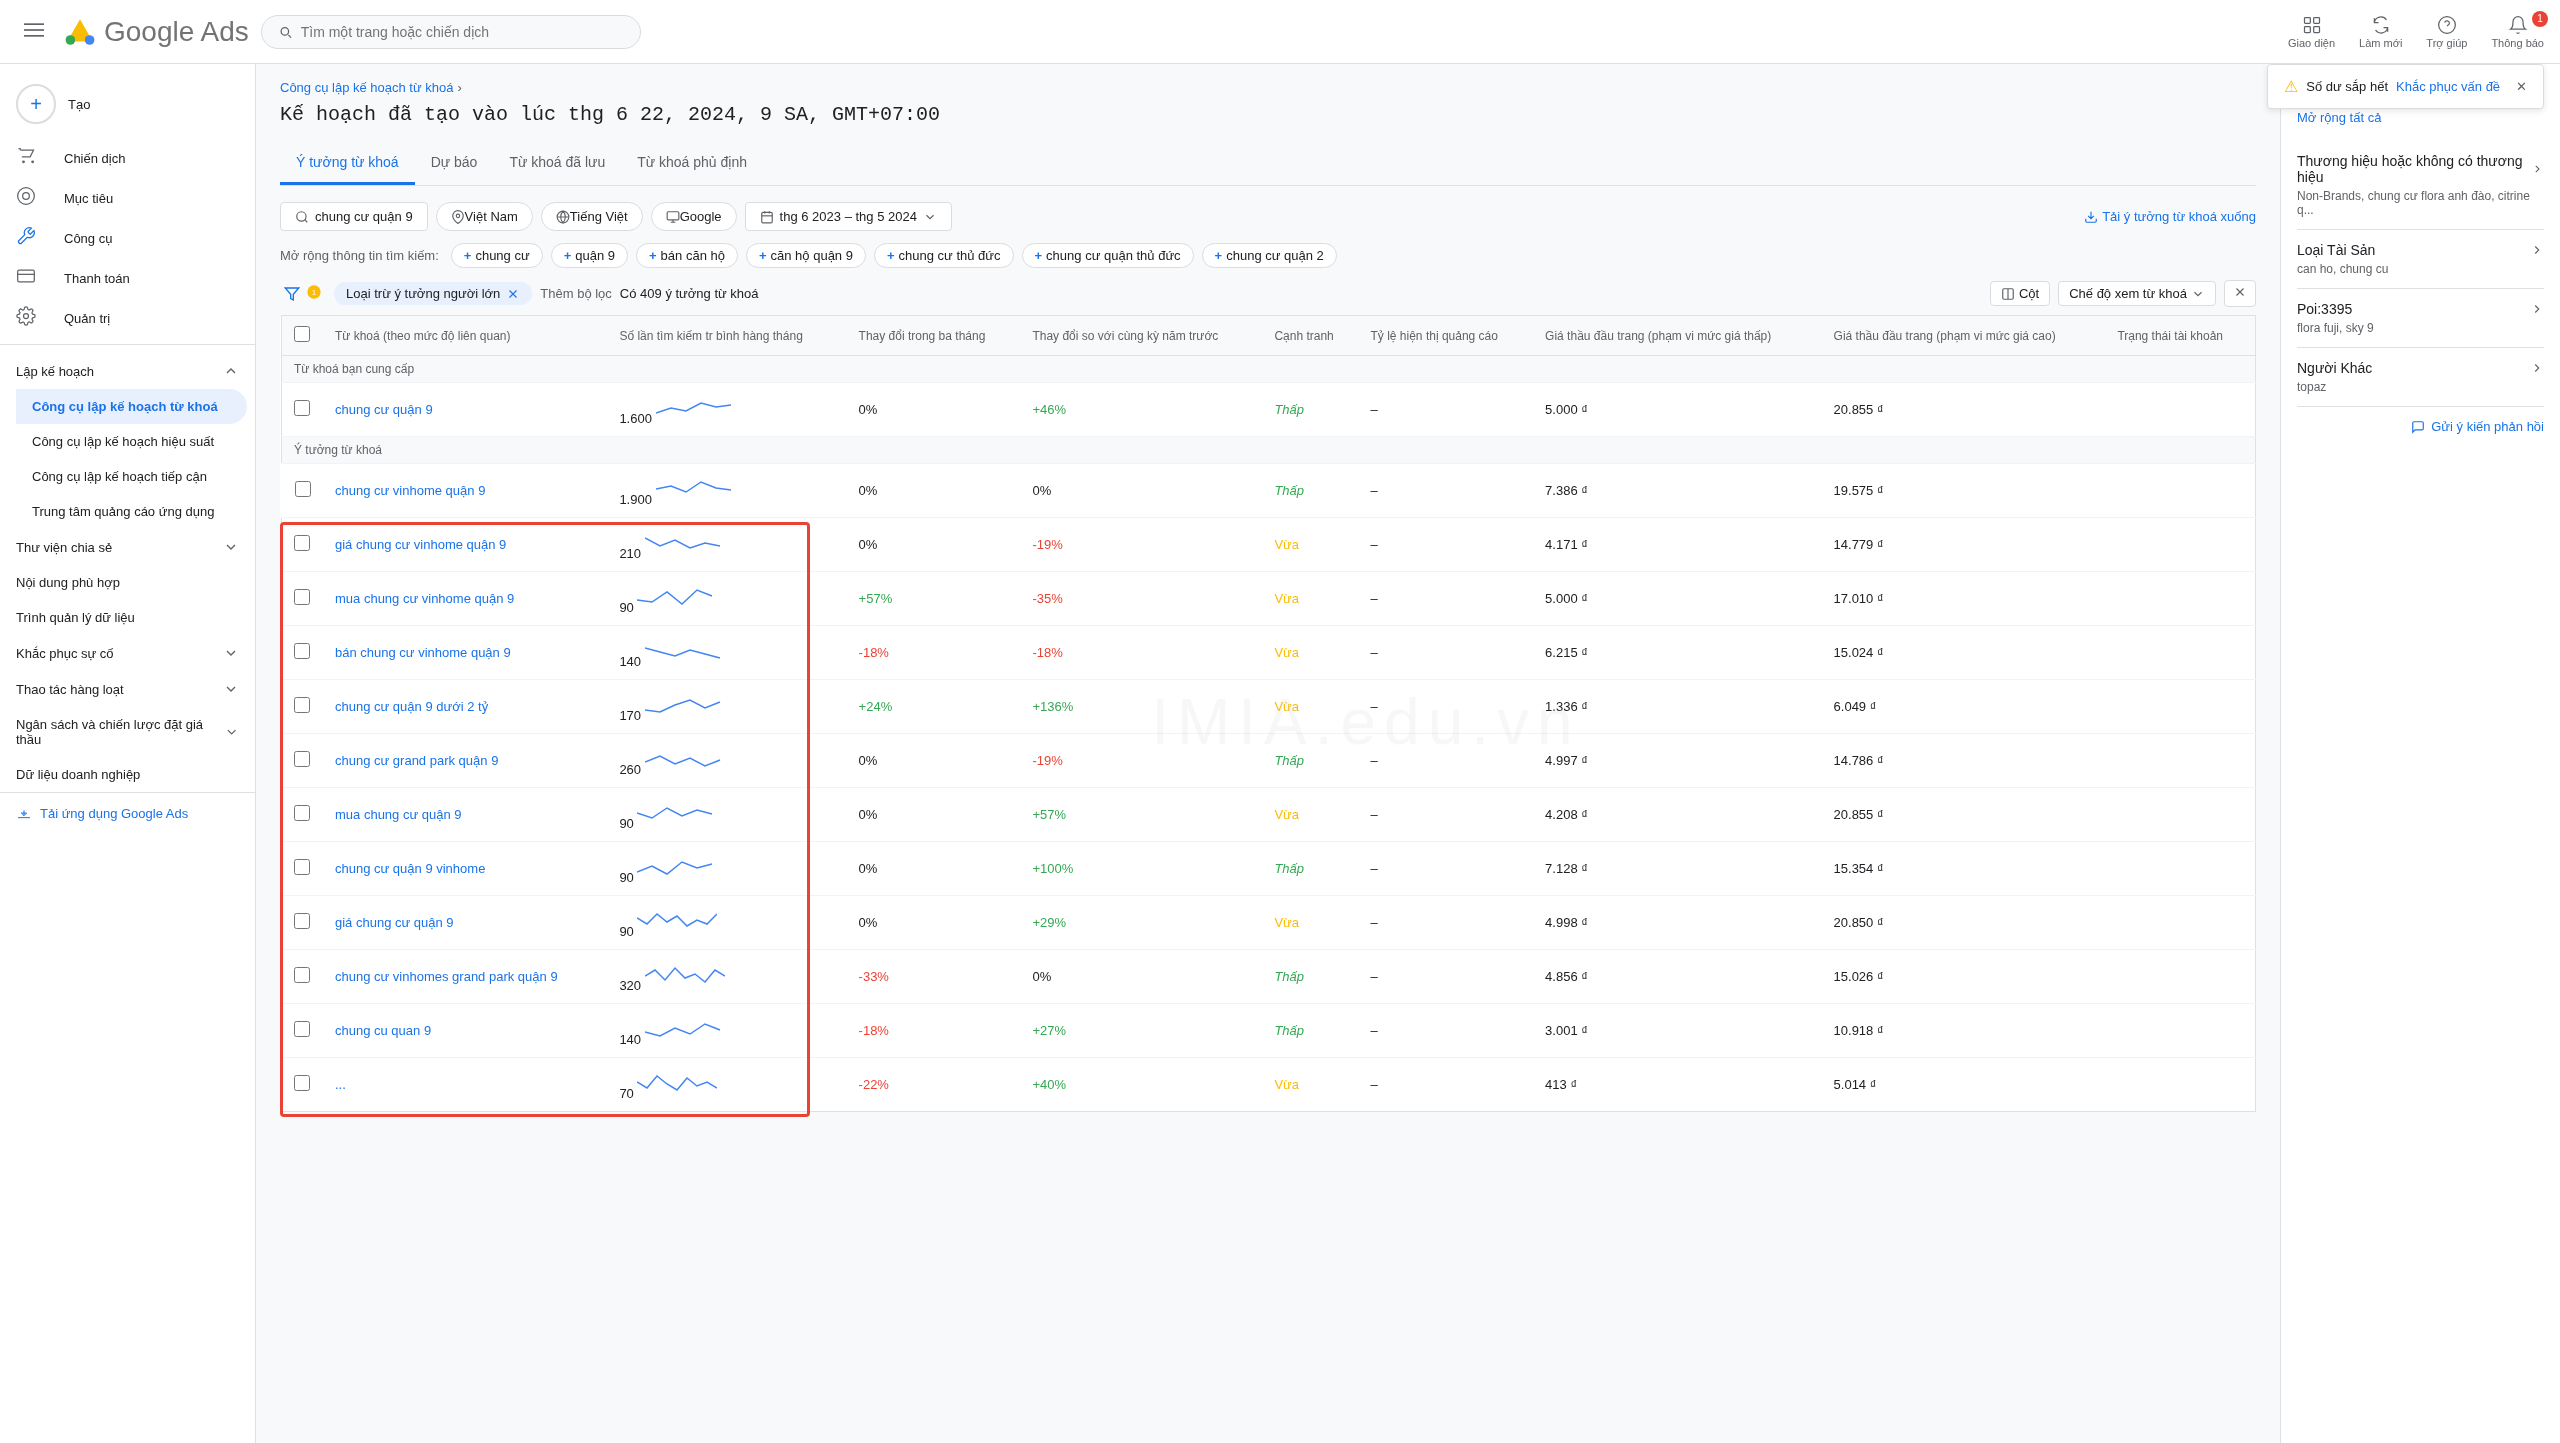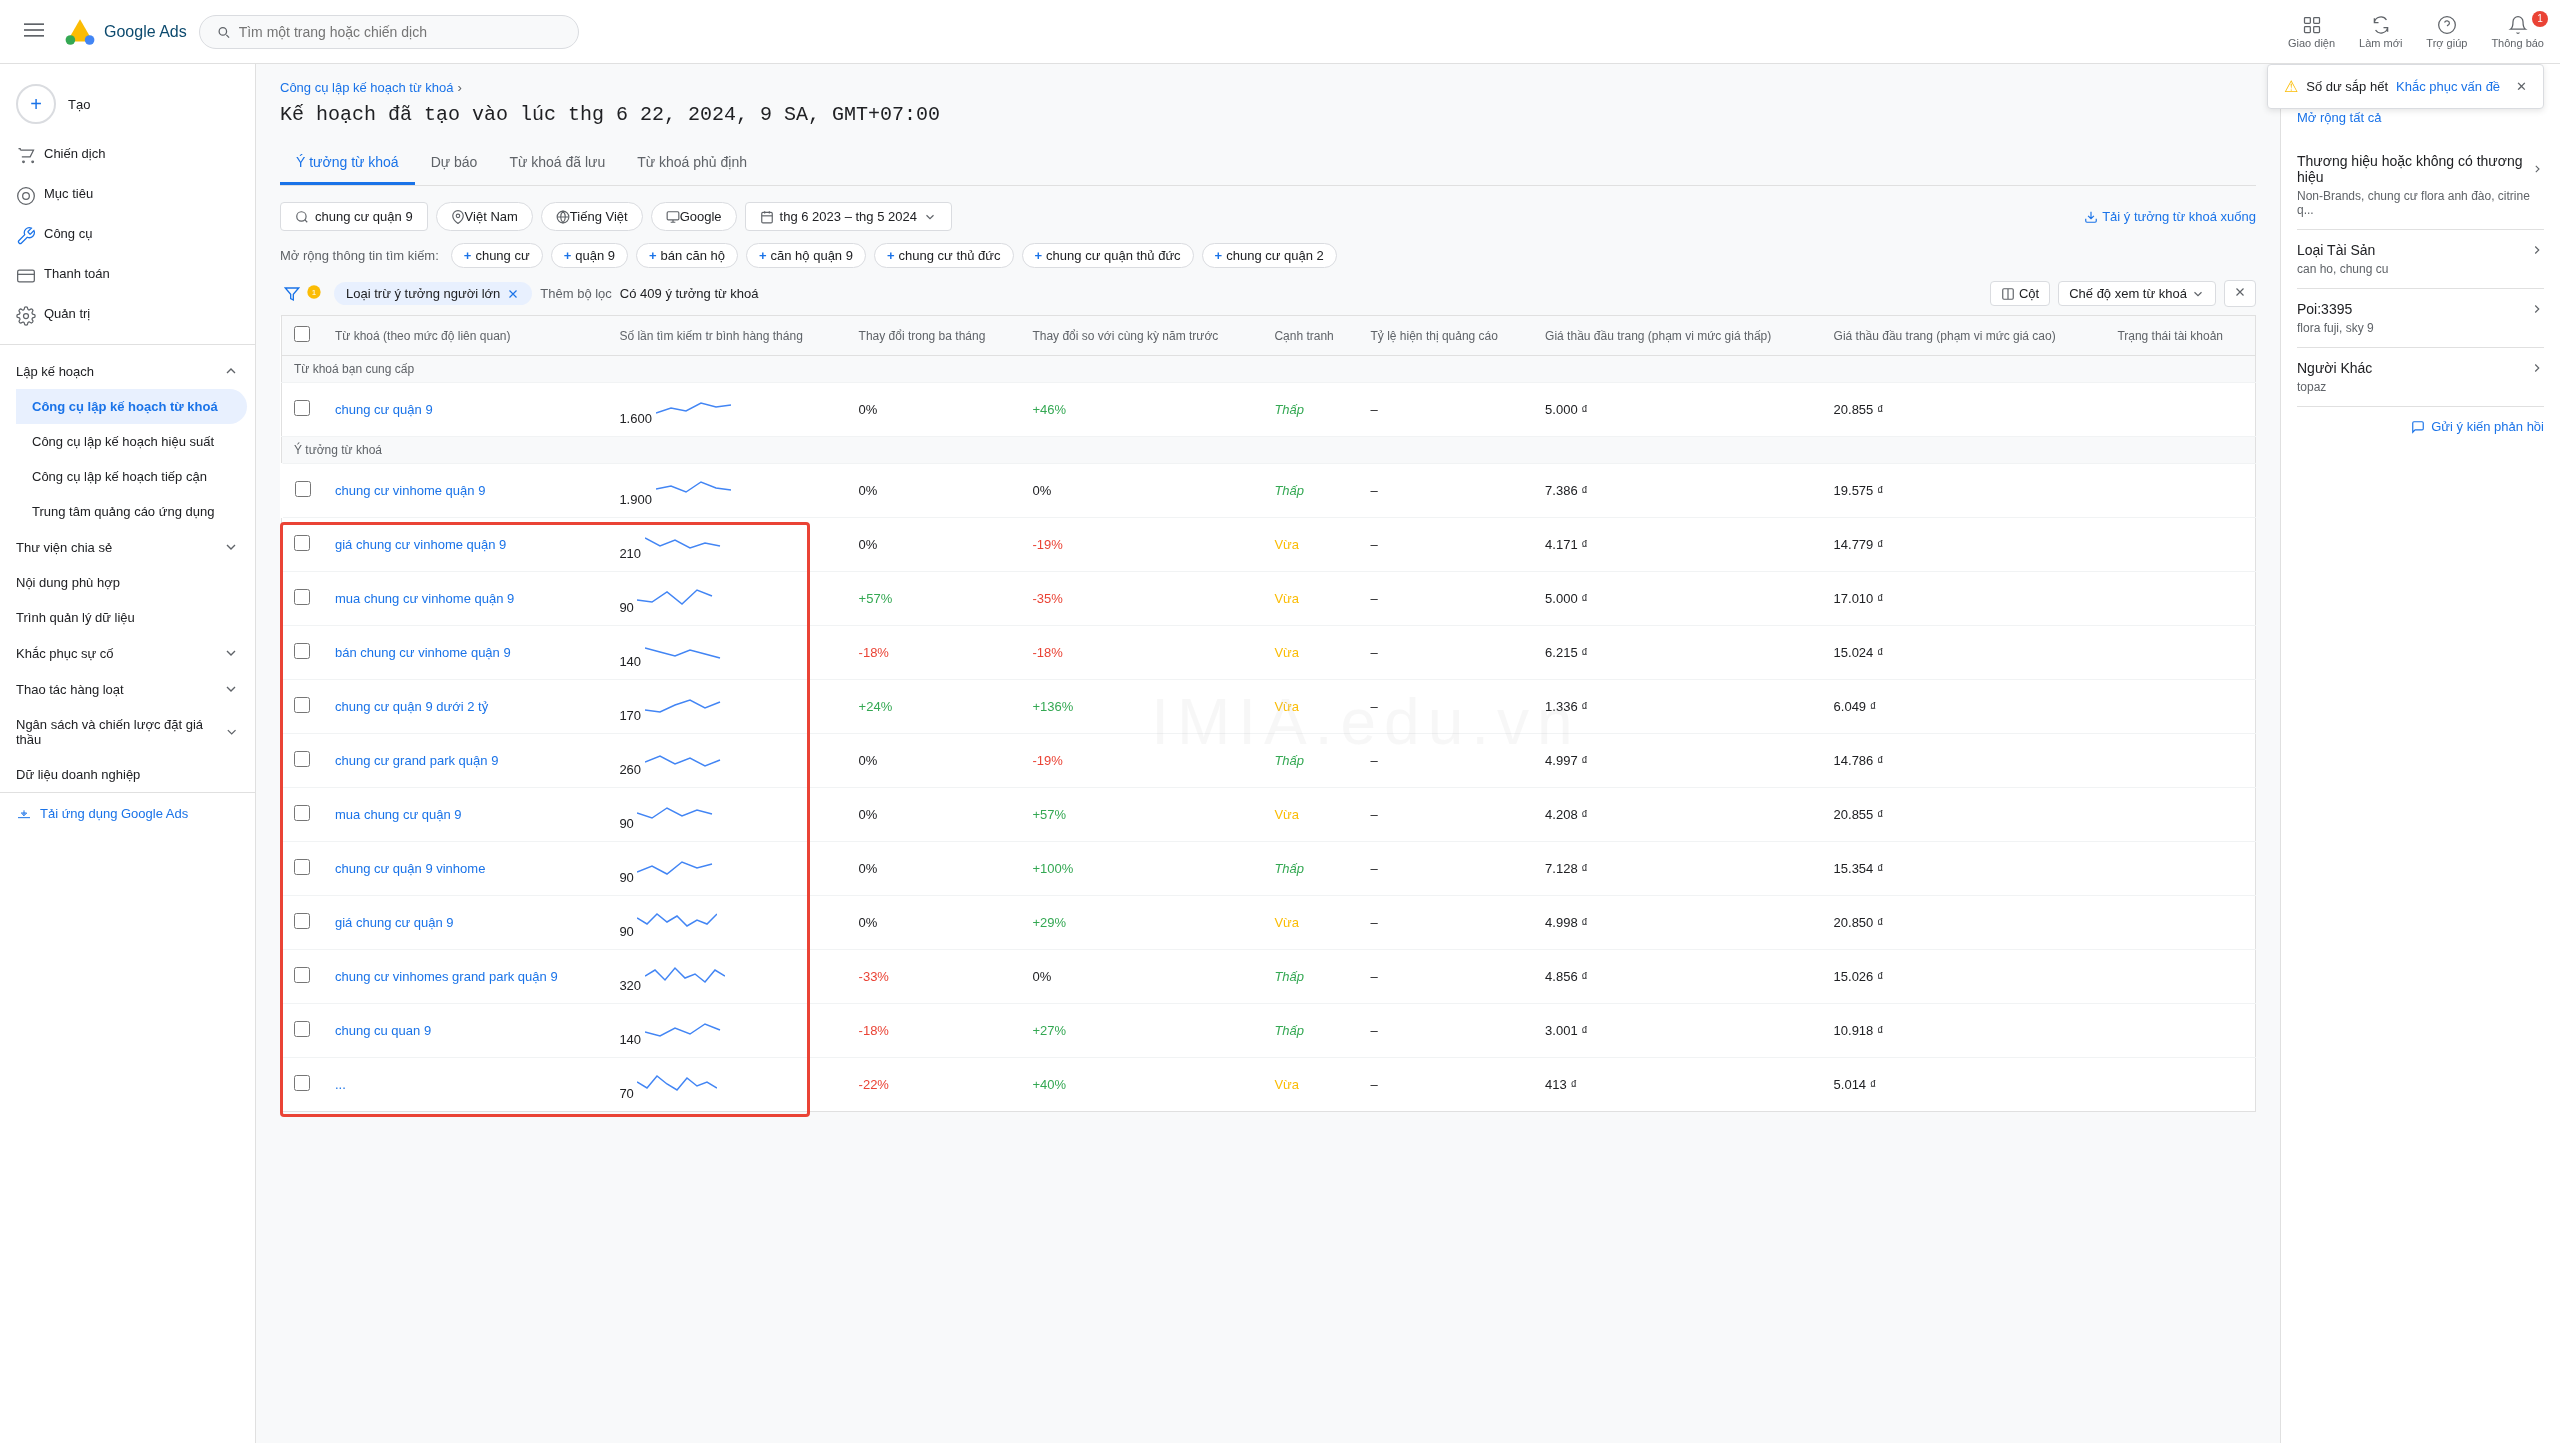--- a/index.html
+++ b/index.html
@@ -14,21 +14,21 @@
       height: 64px;
       padding: 0 16px;
       gap: 12px;
       position: fixed;
       top: 0; left: 0; right: 0;
       z-index: 100;
     }
     .menu-icon { cursor: pointer; padding: 8px; color: #5f6368; }
     .logo-area { display: flex; align-items: center; gap: 8px; }
     .logo-icon { width: 32px; height: 32px; }
-    .app-name { font-size: 16px; color: #0c4a6e; font-weight: 400; }
+    .app-name { font-size: 28px; color: #737373; font-weight: 400; }
     .search-bar {
       flex: 0 0 380px;
       display: flex;
       align-items: center;
       border: 1px solid #dadce0;
       border-radius: 24px;
       padding: 8px 16px;
       gap: 8px;
       background: #f8f9fa;
     }
@@ -95,22 +95,22 @@
       width: 40px; height: 40px;
       border-radius: 50%;
       background: #fff;
       border: 2px solid #dadce0;
       display: flex; align-items: center; justify-content: center;
       font-size: 20px; color: #1a73e8; cursor: pointer;
       flex-shrink: 0;
     }
     .sidebar-item {
       display: flex;
-      align-items: flex-start;
-      gap: 8px;
+      align-items: flex-end;
+      gap: 28px;
       padding: 10px 16px;
       cursor: pointer;
       color: #202124;
       font-size: 13px;
       border-radius: 0 24px 24px 0;
       margin-right: 8px;
       position: relative;
     }
     .sidebar-item.active { background: #e8f0fe; color: #1a73e8; font-weight: 600; }
     .sidebar-item-icon { width: 20px; height: 20px; flex-shrink: 0; color: #5f6368; }

